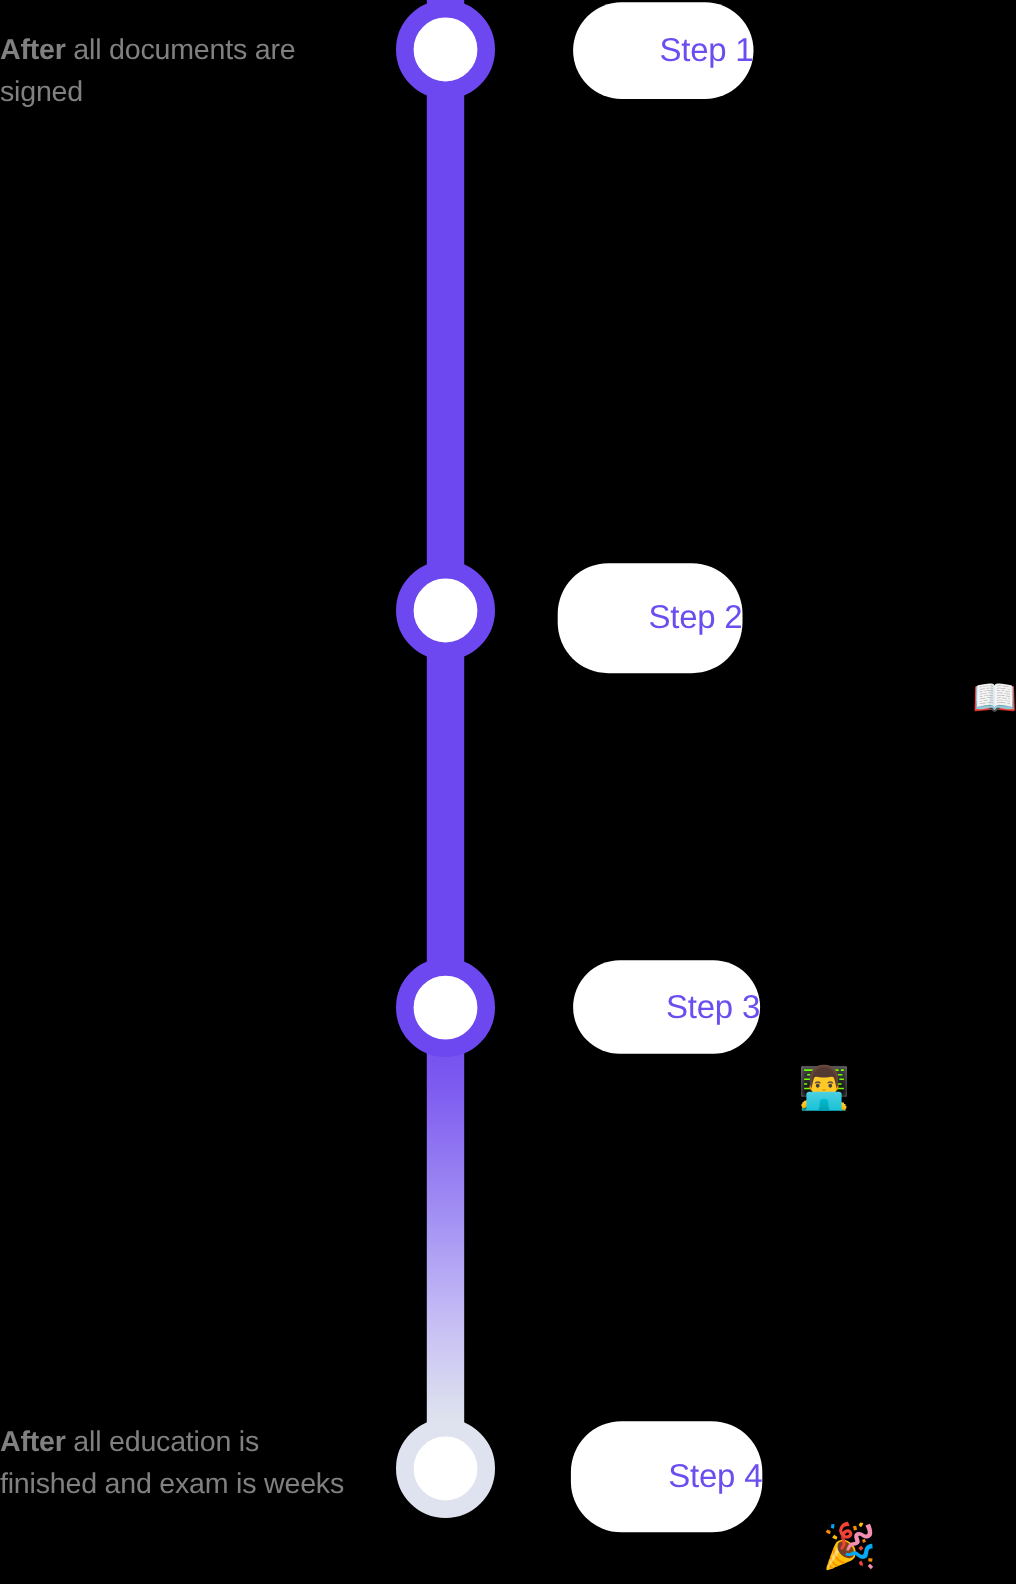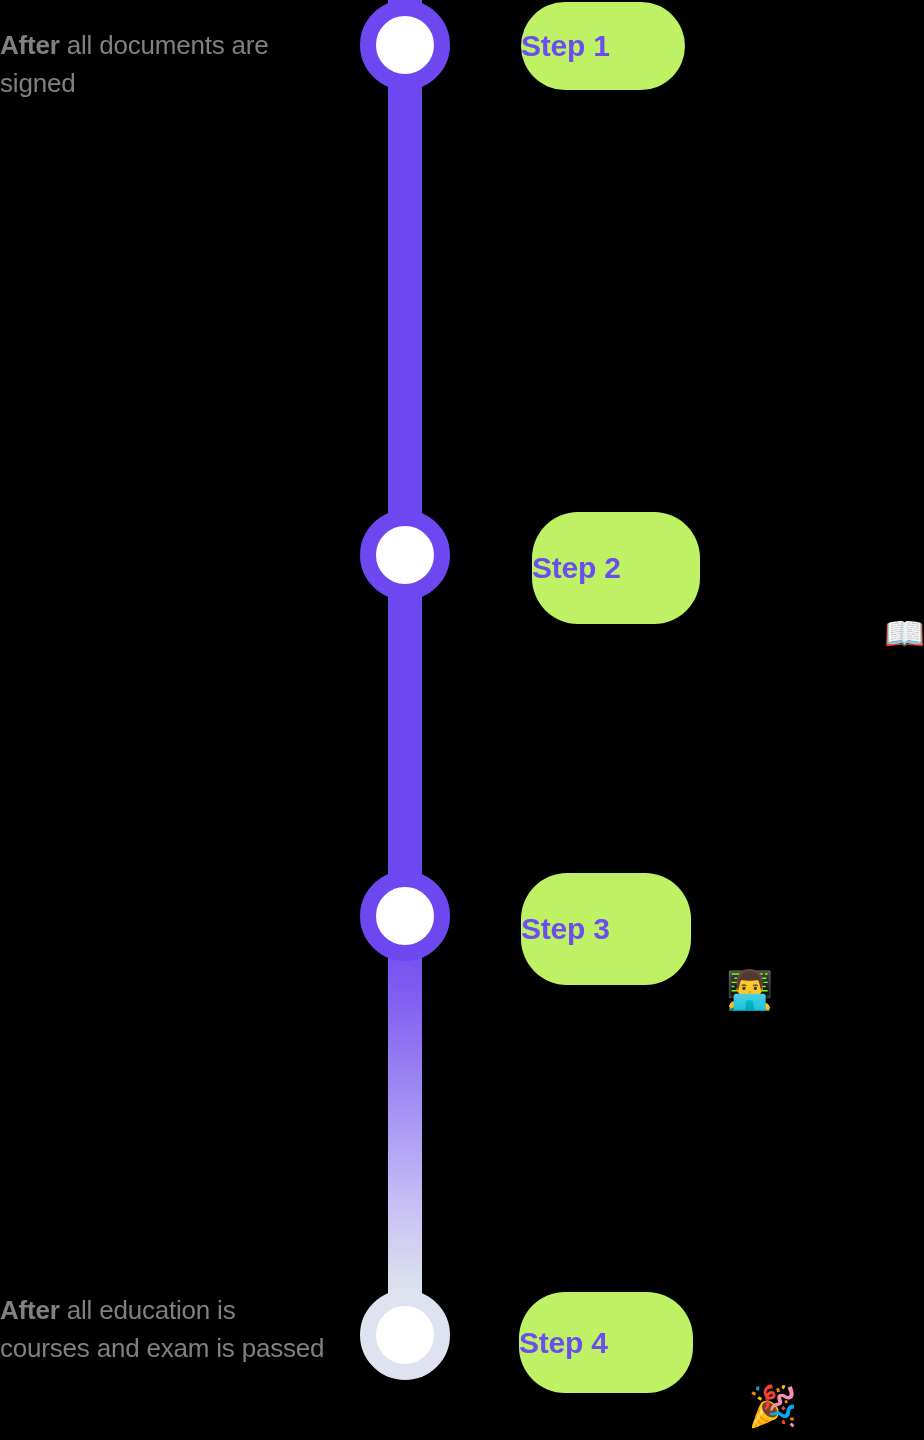--- a/index.html
+++ b/index.html
@@ -79,33 +79,33 @@
     color: #808080;
   }
   .desc-1 { top: 26px; }
   .desc-2 { top: 510px; }
   .desc-3 { top: 872px; }
   .desc-4 { top: 1291px; }
 
   
   .pill {
     position: absolute;
-    background: #bef264;
+    background: #ffffff;
     color: #6c4df0;
     font-size: 30px;
-    font-weight: 700;
+    font-weight: 400;
     border-radius: 46px;
     display: flex;
     align-items: center;
-    justify-content: flex-start;
+    justify-content: flex-end;
     letter-spacing: -0.2px;
   }
   .pill-1 { left: 521px; top: 2px;    width: 164px; height: 88px; }
-  .pill-2 { left: 532px; top: 512px;  width: 168px; height: 112px; }
-  .pill-3 { left: 521px; top: 873px;  width: 170px; height: 112px; }
+  .pill-2 { left: 507px; top: 512px;  width: 168px; height: 100px; }
+  .pill-3 { left: 521px; top: 873px;  width: 170px; height: 85px; }
   .pill-4 { left: 519px; top: 1292px; width: 174px; height: 101px; }
 
   
   .emoji {
     position: absolute;
     font-size: 34px;
     line-height: 1;
     user-select: none;
   }
   .emoji-book    { left: 884px; top: 617px;  font-size: 33px; }
@@ -135,20 +135,20 @@
   <div class="emoji emoji-book">📖</div>
 
   <div class="node active node-3"></div>
   <div class="pill pill-3">
     <span>Step 3</span>
   </div>
   <div class="emoji emoji-laptop">👨‍💻</div>
 
   <div class="node inactive node-4"></div>
   <div class="desc desc-4">
-    <b>After</b><span> all education is courses and exam is passed</span>
+    <b>After</b><span> all education is finished and exam is weeks</span>
   </div>
   <div class="pill pill-4">
     <span>Step 4</span>
   </div>
   <div class="emoji emoji-party">🎉</div>
 
 </div>
 
 </body></html>

